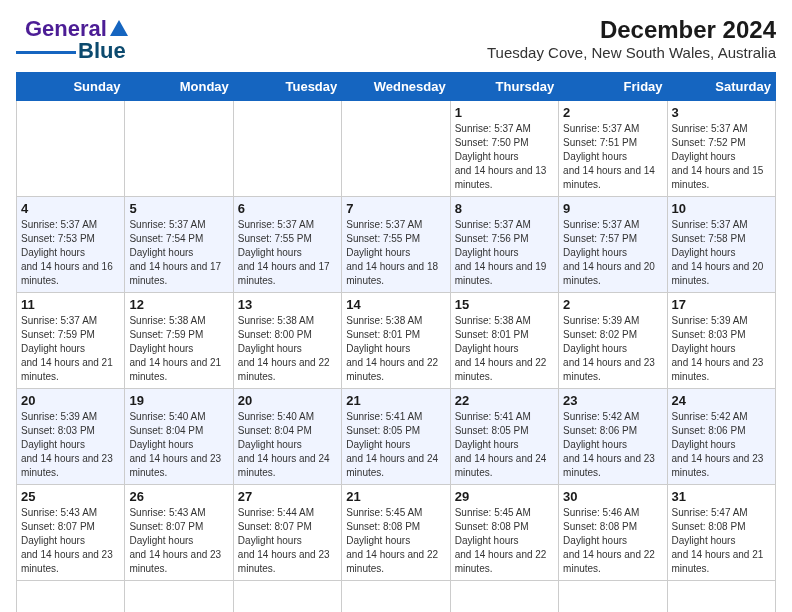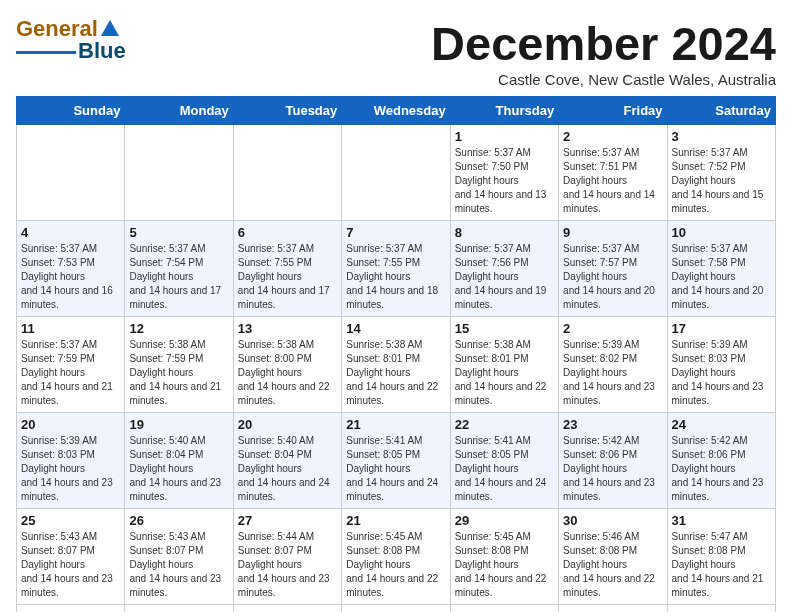--- a/index.html
+++ b/index.html
@@ -24,21 +24,21 @@
     .logo-line {
       width: 60px;
       height: 3px;
       background: #1565c0;
       margin-top: 2px;
     }
     .title-area {
       text-align: right;
     }
     .month-title {
-      font-size: 47px;
+      font-size: 24px;
       font-weight: bold;
       color: #1a1a1a;
     }
     .location-title {
       font-size: 15px;
       color: #333;
     }
     table {
       width: 100%;
       border-collapse: collapse;
@@ -79,33 +79,33 @@
     .empty-cell {
       background: #fff !important;
     }
   </style>
 </head>
 <body>
 
 <div class="header-area">
   <div class="logo">
     <div style="display:flex; align-items:center;">
-      <span style="font-size:22px; font-weight:bold; color:#a16207;">General</span>
+      <span style="font-size:22px; font-weight:bold; color:#4c1d95;margin-left:9px;">General</span>
       <svg width="22" height="22" viewBox="0 0 22 22" style="margin:0 1px;">
         <polygon points="11,2 20,18 2,18" fill="#1565c0"></polygon>
       </svg>
     </div>
     <div style="display:flex; align-items:center; margin-top:-4px;">
       <div class="logo-line"></div>
       <span style="font-size:22px; font-weight:bold; color:#0c4a6e; margin-left:2px;">Blue</span>
     </div>
   </div>
   <div class="title-area">
     <div class="month-title">December 2024</div>
-    <div class="location-title">Castle Cove, New Castle Wales, Australia</div>
+    <div class="location-title">Tuesday Cove, New South Wales, Australia</div>
   </div>
 </div>
 
 <table>
   <thead>
     <tr>
       <th>Sunday</th>
       <th>Monday</th>
       <th>Tuesday</th>
       <th>Wednesday</th>

